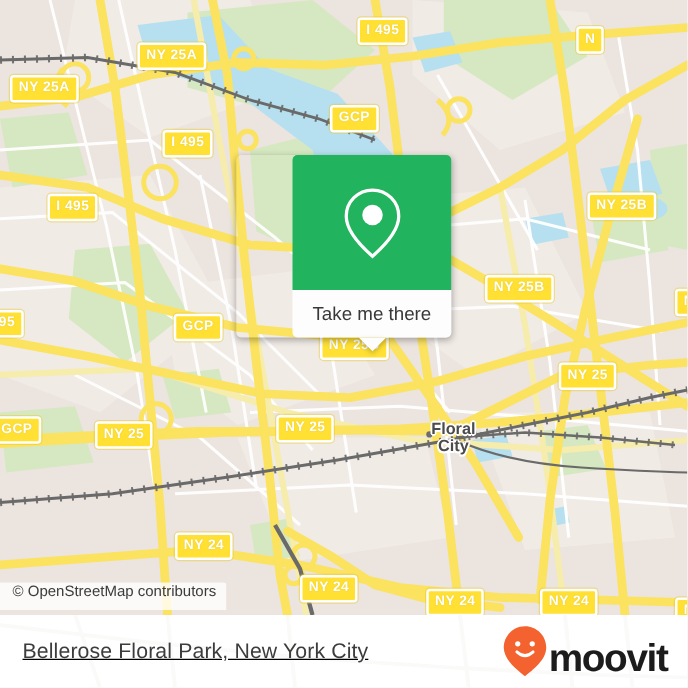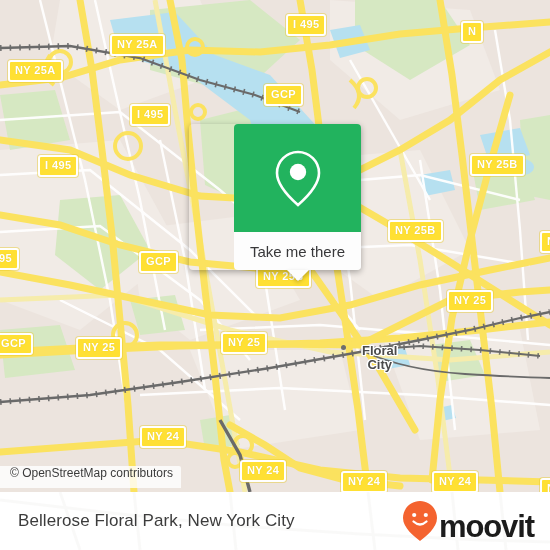--- a/index.html
+++ b/index.html
@@ -113,20 +113,21 @@
 
   
   #footer {
     position: absolute;
     left: 0; top: 492px;
     width: 550px; height: 58px;
     background: rgba(255,255,255,.93);
     display: flex;
     align-items: center;
     overflow: hidden;
+    text-decoration: underline;
   }
   #footer-bg { position: absolute; left:0; top:-492px; opacity: .07; }
   #footer-title {
     position: relative;
     margin-left: 18px;
     color: #3c3c3c;
     font-size: 17px;
     letter-spacing: .1px;
     z-index: 2;
   }
@@ -260,21 +261,21 @@
         <path d="M0,402 L90,395 L180,382 L270,368 L360,352 L420,340 L470,330 L520,318 L550,312" stroke="#6a6a6a" stroke-width="2.3" fill="none"></path>
         <path d="M0,402 L90,395 L180,382 L270,368 L360,352 L420,340 L470,330 L520,318 L550,312" stroke="#6a6a6a" stroke-width="6" fill="none" stroke-dasharray="1.6 8" opacity=".95"></path>
         <path d="M365,350 L420,346 L480,350 L540,356" stroke="#6a6a6a" stroke-width="2" fill="none"></path>
         <path d="M365,350 L420,346 L480,350 L540,356" stroke="#6a6a6a" stroke-width="5.5" fill="none" stroke-dasharray="1.6 8" opacity=".9"></path>
         <path d="M365,352 q40,18 100,22 q50,3 85,4" stroke="#6a6a6a" stroke-width="1.8" fill="none"></path>
         <path d="M220,420 L240,455 L250,492" stroke="#6a6a6a" stroke-width="3.4" fill="none"></path>
       </g>
     </svg>
 
     <div class="place-dot" style="left:341px; top:345px;"></div>
-    <div class="place-label" style="left:362px; top:336px;margin-top:8px;">
+    <div class="place-label" style="left:345px; top:336px;">
       <div>Floral</div>
       <div>City</div>
     </div>
 
     <div id="shields">
         <div class="shield" style="left: 8px; top: 60px;">NY 25A</div>
         <div class="shield" style="left: 110px; top: 34px;">NY 25A</div>
         <div class="shield" style="left: 130px; top: 104px;">I 495</div>
         <div class="shield" style="left: 38px; top: 155px;">I 495</div>
         <div class="shield" style="left: 286px; top: 14px;">I 495</div>

